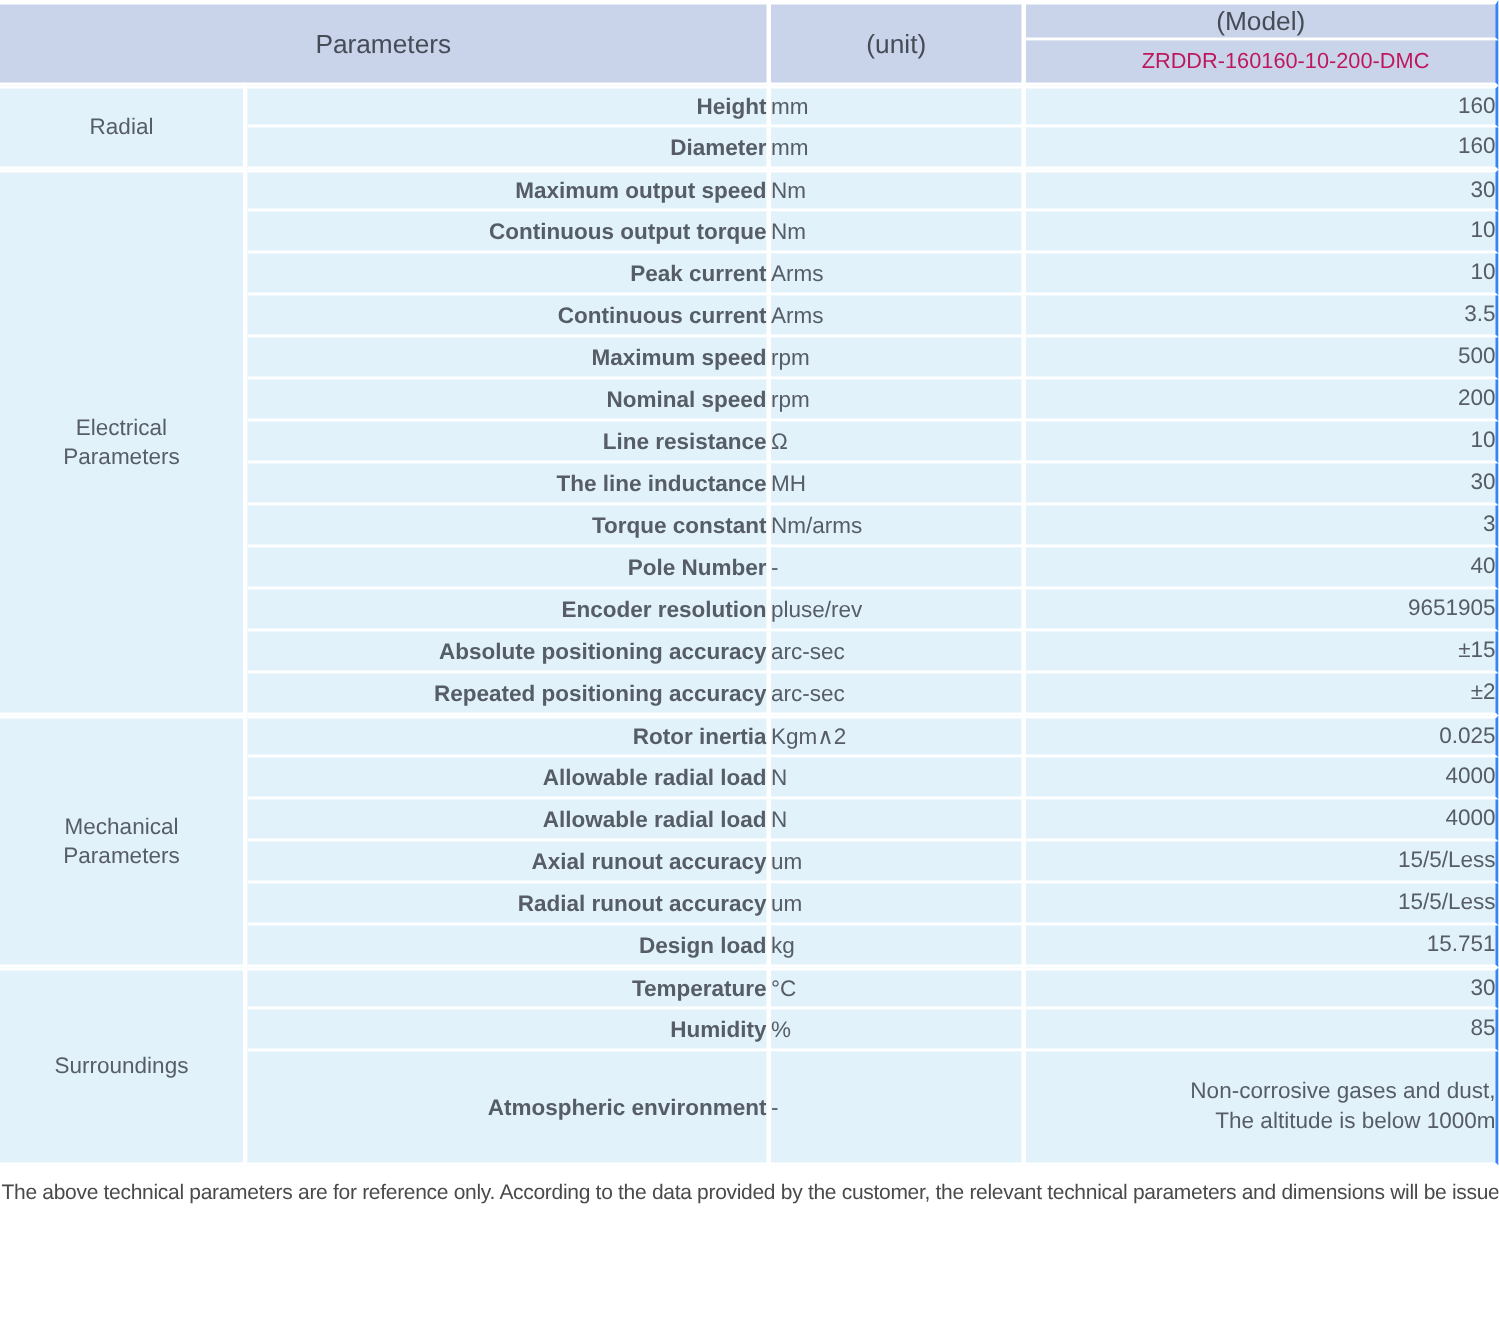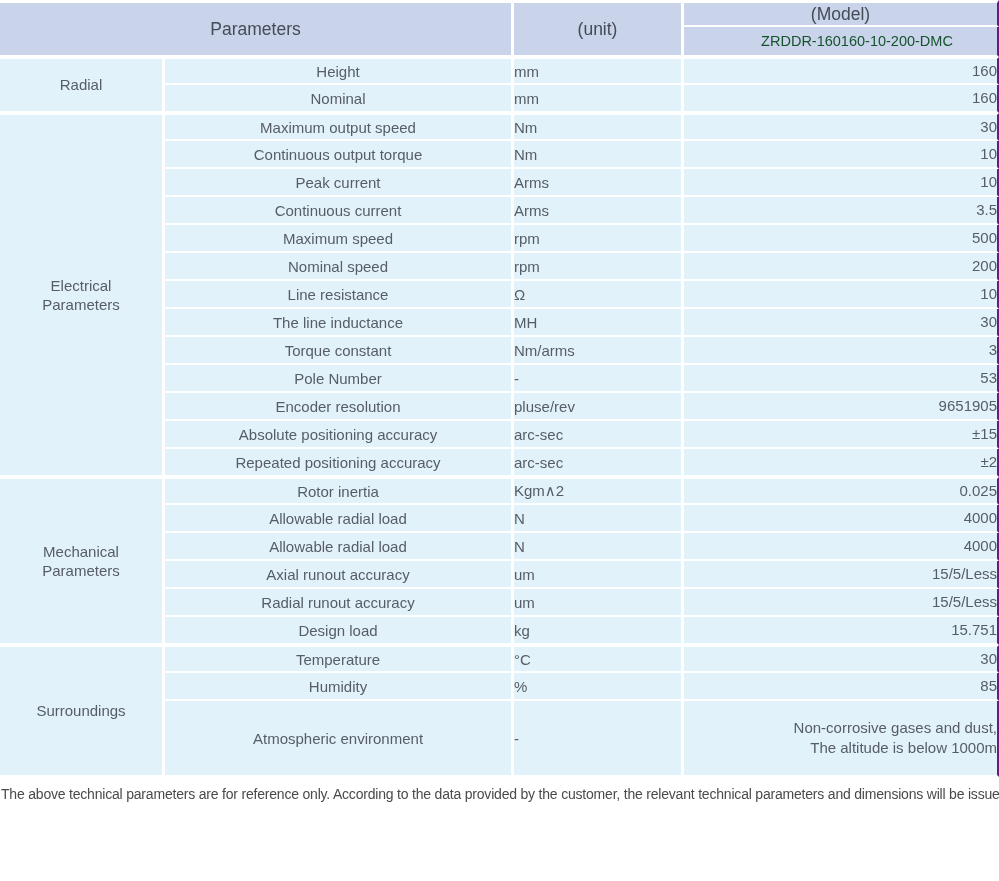--- a/index.html
+++ b/index.html
@@ -17,43 +17,43 @@
     border-spacing: 0;
     table-layout: fixed;
   }
   table.spec th, table.spec td {
     padding: 0;
     border-right: 3px solid #ffffff;
     border-bottom: 2px solid #ffffff;
     vertical-align: middle;
     overflow: hidden;
   }
-  table.spec th:last-child, table.spec td:last-child { border-right: 2px solid #701a75; }
+  table.spec th:last-child, table.spec td:last-child { border-right: 2px solid #3b82f6; }
   thead th {
     background: #c9d3e9;
     color: #454c57;
     font-weight: normal;
     border-top: 3px solid #ffffff;
   }
   thead .big { font-size: 17.5px; }
-  thead tr.model-row th { border-top: none; height: 30px; font-size: 14.5px; color: #14532d; padding-left: 33px; }
+  thead tr.model-row th { border-top: none; height: 30px; font-size: 14.5px; color: #be185d; padding-left: 33px; }
   thead th.model-head { height: 27px; }
   tbody td {
     background: #e2f2fb;
     color: #565d66;
     font-size: 15px;
     height: 28px;
   }
   tbody tr:first-child td { border-top: 2px solid #ffffff; }
   td.section {
     text-align: center;
     white-space: pre-line;
     line-height: 1.3;
   }
-  td.param { text-align: center; padding-left: 26px; }
+  td.param { text-align: right; padding-left: 26px; font-weight: bold; }
   td.unit  { }
   td.value {
     text-align: right;
     white-space: pre-line;
     line-height: 1.35;
   }
   tr.tall td { height: 76px; }
   .footnote {
     margin: 9px 0 0 1px;
     color: #4a4a4a;
@@ -84,21 +84,21 @@
       </tr>
     </thead>
   <tbody>
         <tr>
           <td class="section" rowspan="2">Radial</td>
           <td class="param">Height</td>
           <td class="unit">mm</td>
           <td class="value">160</td>
         </tr>
         <tr>
-          <td class="param">Nominal</td>
+          <td class="param">Diameter</td>
           <td class="unit">mm</td>
           <td class="value">160</td>
         </tr>
       </tbody>
       <tbody>
         <tr>
           <td class="section" rowspan="13">Electrical
 Parameters</td>
           <td class="param">Maximum output speed</td>
           <td class="unit">Nm</td>
@@ -140,21 +140,21 @@
           <td class="value">30</td>
         </tr>
         <tr>
           <td class="param">Torque constant</td>
           <td class="unit">Nm/arms</td>
           <td class="value">3</td>
         </tr>
         <tr>
           <td class="param">Pole Number</td>
           <td class="unit">-</td>
-          <td class="value">53</td>
+          <td class="value">40</td>
         </tr>
         <tr>
           <td class="param">Encoder resolution</td>
           <td class="unit">pluse/rev</td>
           <td class="value">9651905</td>
         </tr>
         <tr>
           <td class="param">Absolute positioning accuracy</td>
           <td class="unit">arc-sec</td>
           <td class="value">±15</td>

